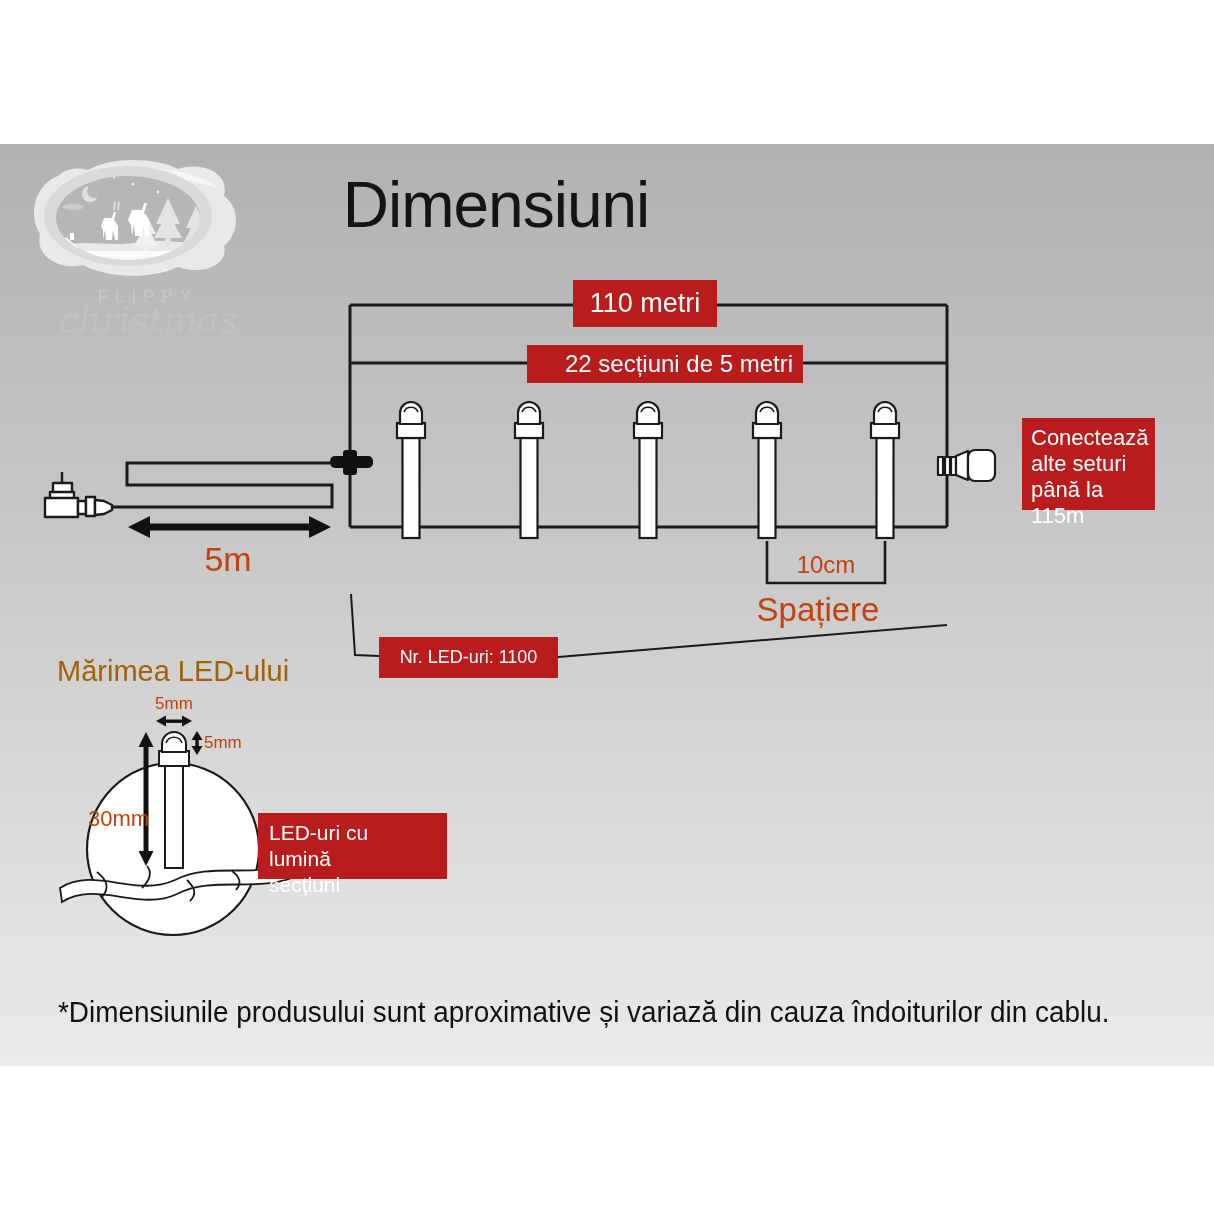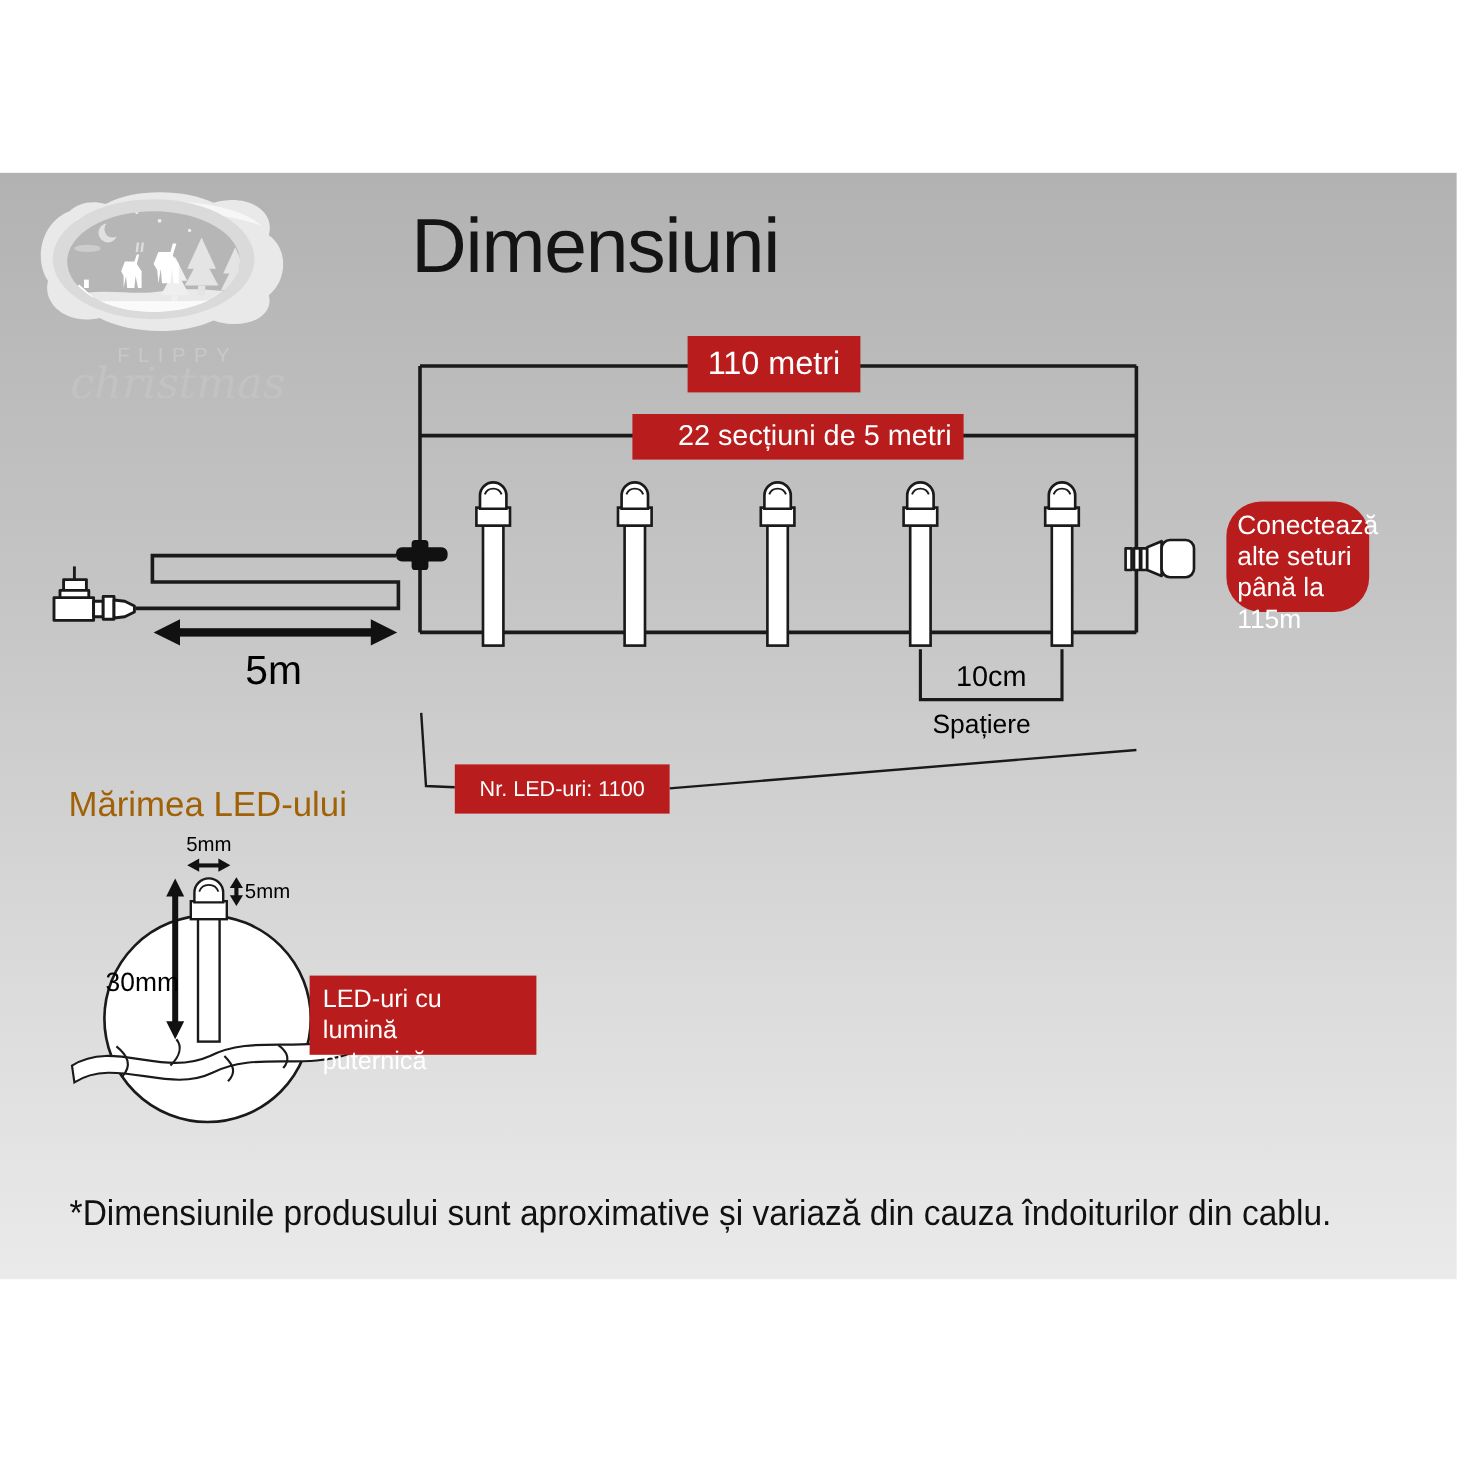--- a/index.html
+++ b/index.html
@@ -11,21 +11,21 @@
     position:absolute;left:0;top:144px;width:1214px;height:922px;
     background:linear-gradient(180deg,#b2b2b2 0%,#c6c6c6 40%,#dcdcdc 75%,#eaeaea 100%);
     z-index:0;
   }
   .blackbox{
     position:absolute;background:#b91c1c;color:#ffffff;z-index:3;
     display:flex;align-items:center;justify-content:center;
     font-family:"Liberation Sans", sans-serif;
   }
   .blackbox.leftalign{align-items:flex-start;justify-content:flex-start;flex-direction:column;}
-  .lbl{position:absolute;color:#000000;z-index:3;text-align:center;}
+  .lbl{position:absolute;color:#c2410c;z-index:3;text-align:center;}
   #diagram-svg{position:absolute;left:0;top:0;z-index:2;pointer-events:none;}
   #page-title{
     position:absolute;left:0;top:168px;width:992px;text-align:center;
     font-size:64px;letter-spacing:-1px;color:#141414;z-index:3;
   }
   #disclaimer{
     position:absolute;left:58px;top:995px;font-size:30px;color:#111;
     transform:scaleX(.93);transform-origin:left center;white-space:nowrap;z-index:3;
   }
   #detail-heading{position:absolute;left:57px;top:655px;font-size:29px;color:#a16207;z-index:3;}
@@ -205,40 +205,40 @@
 </svg>
 
 <div class="blackbox" style="left:573px;top:280px;width:144px;height:47px;font-size:27px;">
   <span>110 metri</span>
 </div>
 
 <div class="blackbox" style="left:527px;top:345px;width:248px;height:38px;font-size:24px;padding-left:28px;">
   <span>22 secțiuni de 5 metri</span>
 </div>
 
-<div class="blackbox leftalign" style="left:1022px;top:418px;width:119px;height:92px;font-size:22px;line-height:26px;padding:7px 0 0 9px;box-sizing:border-box;border-radius:29px;">
+<div class="blackbox leftalign" style="left:1022px;top:418px;width:133px;height:92px;font-size:22px;line-height:26px;padding:7px 0 0 9px;box-sizing:border-box;">
   <span>Conectează</span>
   <span>alte seturi</span>
   <span>până la 115m</span>
 </div>
 
 <div class="blackbox" style="left:379px;top:637px;width:179px;height:41px;font-size:18px;">
   <span>Nr. LED-uri: 1100</span>
 </div>
 
 <div class="blackbox leftalign" style="left:258px;top:813px;width:189px;height:66px;font-size:21px;line-height:26px;padding:7px 17px 0 11px;box-sizing:border-box;">
   <span>LED-uri cu lumină</span>
-  <span>puternică</span>
+  <span>secțiuni</span>
 </div>
 
 <div class="lbl" style="left:178px;top:540px;width:100px;font-size:34px;">5m</div>
 
 <div class="lbl" style="left:776px;top:551px;width:100px;font-size:24px;">10cm</div>
 
-<div class="lbl" style="left:748px;top:591px;width:140px;font-size:22px;">Spațiere</div>
+<div class="lbl" style="left:748px;top:591px;width:140px;font-size:33px;">Spațiere</div>
 
 <div id="detail-heading">Mărimea LED-ului</div>
 
 <div class="lbl" style="left:144px;top:694px;width:60px;font-size:17px;">5mm</div>
 
 <div class="lbl" style="left:204px;top:733px;width:50px;font-size:17px;text-align:left;">5mm</div>
 
 <div class="lbl" style="left:88px;top:806px;width:50px;font-size:22px;text-align:right;">30mm</div>
 
 <div id="disclaimer">*Dimensiunile produsului sunt aproximative și variază din cauza îndoiturilor din cablu.</div>

